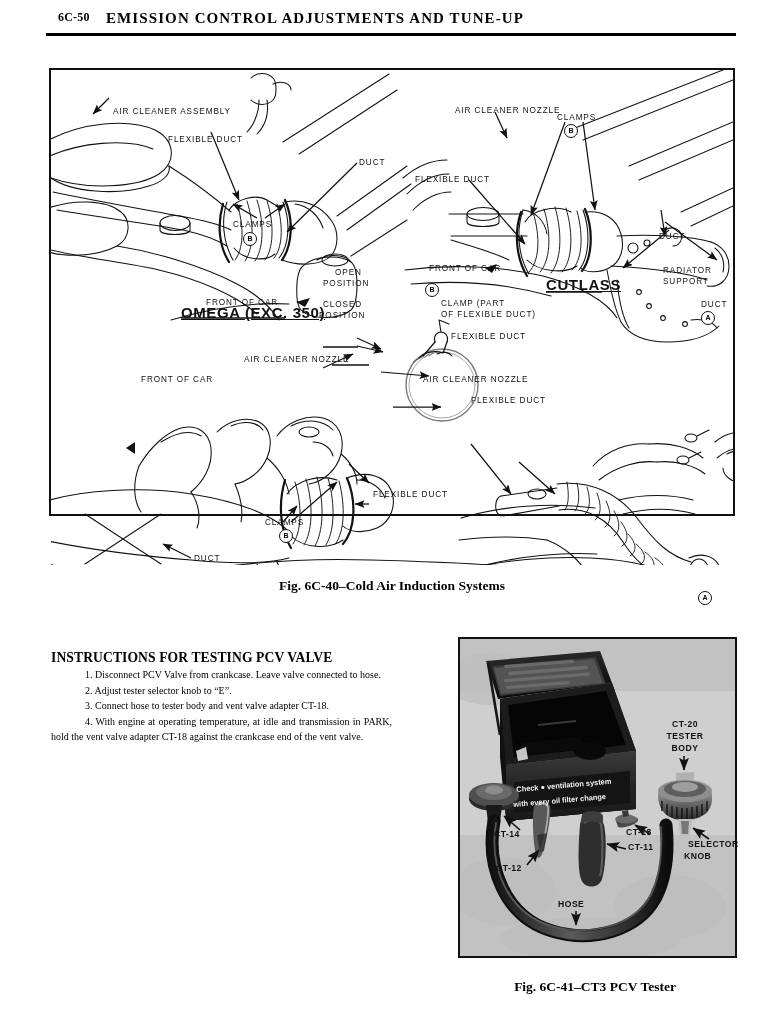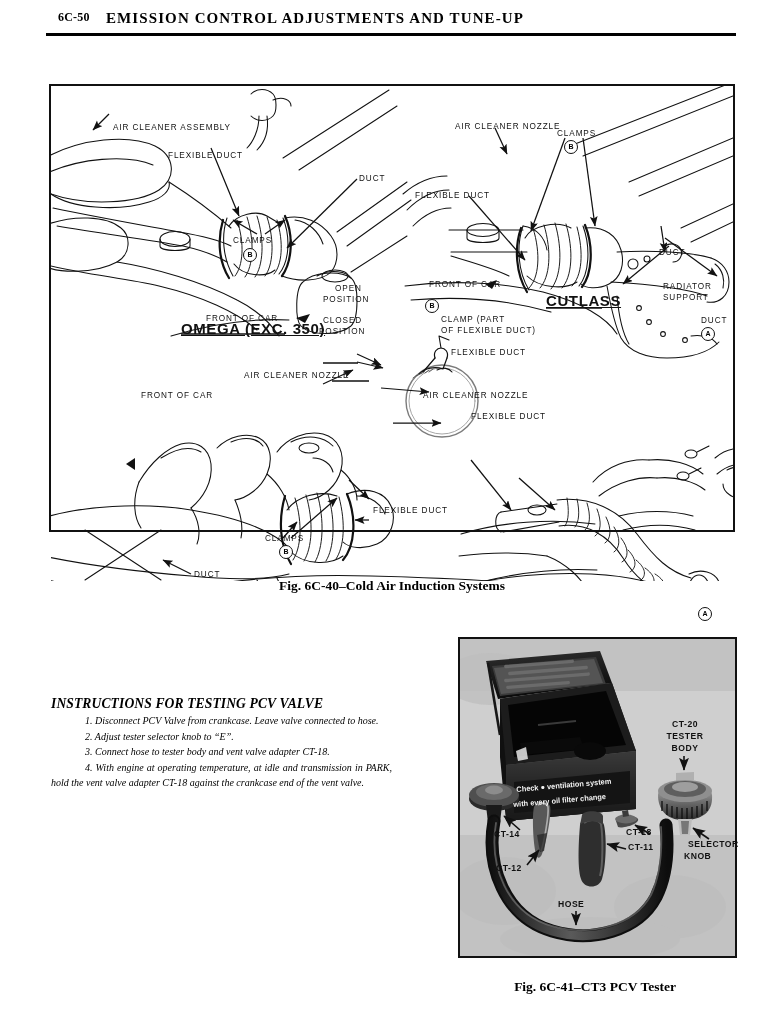--- a/index.html
+++ b/index.html
@@ -10,21 +10,21 @@
   
   #running-head{position:absolute;left:46px;top:8px;width:690px;height:30px;}
   #running-head .folio{position:absolute;left:4px;top:2px;font-family:"Liberation Serif",serif;
        font-weight:bold;font-size:12px;letter-spacing:.2px;margin-left:8px;}
   #running-head .title{position:absolute;left:60px;top:2px;font-weight:bold;font-size:15px;
        letter-spacing:1.1px;white-space:nowrap;}
   #running-head .rule{position:absolute;left:0;top:25px;width:690px;height:3px;background:#000;}
 
   
   .figbox{position:absolute;border:2px solid #111;background:#fff;box-sizing:border-box;}
-  #fig-cold-air-box{left:49px;top:84px;width:686px;height:448px;}
+  #fig-cold-air-box{left:49px;top:68px;width:686px;height:448px;}
   #fig-pcv-box{left:458px;top:637px;width:279px;height:321px;}
 
   .figcaption{position:absolute;text-align:center;font-weight:bold;font-size:13.5px;
        font-family:"Liberation Serif",serif;}
   #fig-cold-air-caption{left:49px;top:578px;width:686px;}
   #fig-pcv-caption{left:440px;top:979px;width:310px;}
 
   
   .lbl{position:absolute;font-family:"Liberation Sans",sans-serif;font-size:8.2px;
        letter-spacing:.9px;white-space:nowrap;color:#111;line-height:10.5px;}
@@ -32,21 +32,21 @@
   .lbl.u{text-decoration:underline;}
 
   .callout{position:absolute;width:12px;height:12px;border:1.1px solid #111;border-radius:50%;
        font-family:"Liberation Sans",sans-serif;font-size:7px;font-weight:bold;
        text-align:center;line-height:11px;background:#fff;}
 
   svg{display:block;}
   .art{position:absolute;left:0;top:0;}
 
   
-  #instructions{position:absolute;left:51px;top:696px;width:341px;font-style:italic;}
+  #instructions{position:absolute;left:51px;top:650px;width:341px;}
   #instructions h2{margin:0 0 1px 0;font-size:13.6px;font-weight:bold;letter-spacing:.1px;
        font-family:"Liberation Serif",serif;}
   #instructions p{margin:0;font-size:10px;line-height:15.6px;text-align:justify;
        text-indent:34px;font-family:"Liberation Serif",serif;}
 
   
   .photo-label{position:absolute;font-family:"Liberation Sans",sans-serif;font-weight:bold;
        font-size:8.6px;letter-spacing:.5px;color:#111;white-space:nowrap;line-height:10.5px;}
   .photo-label.ctr{text-align:center;}
 </style>

